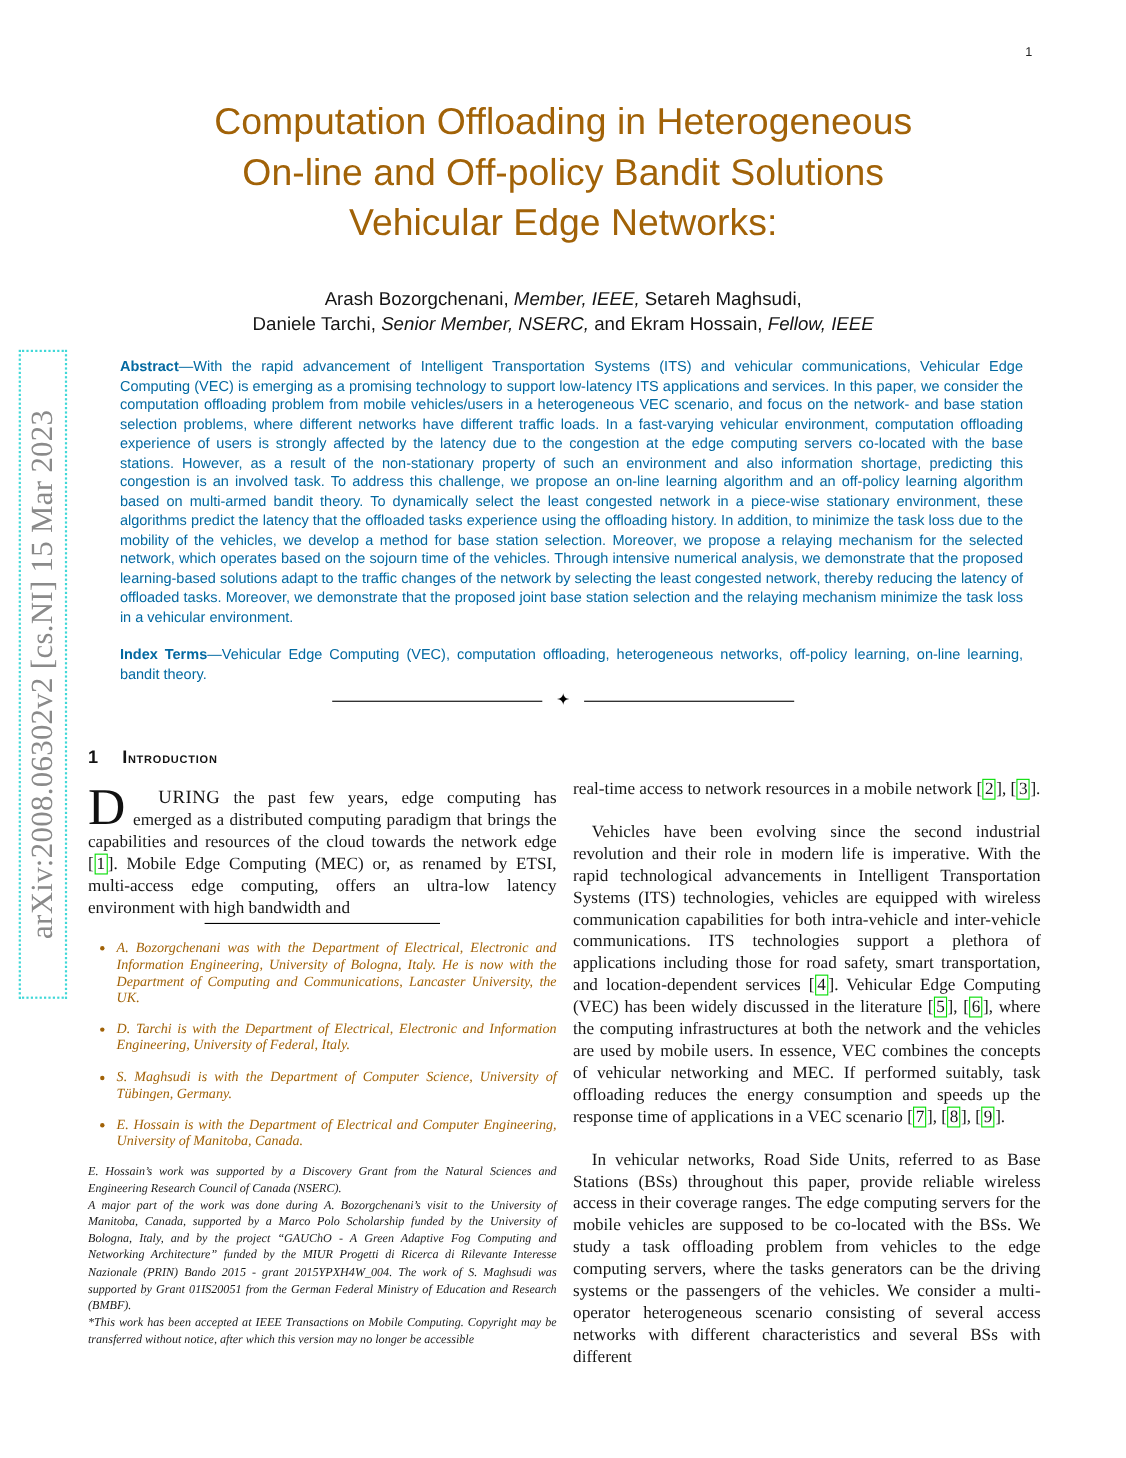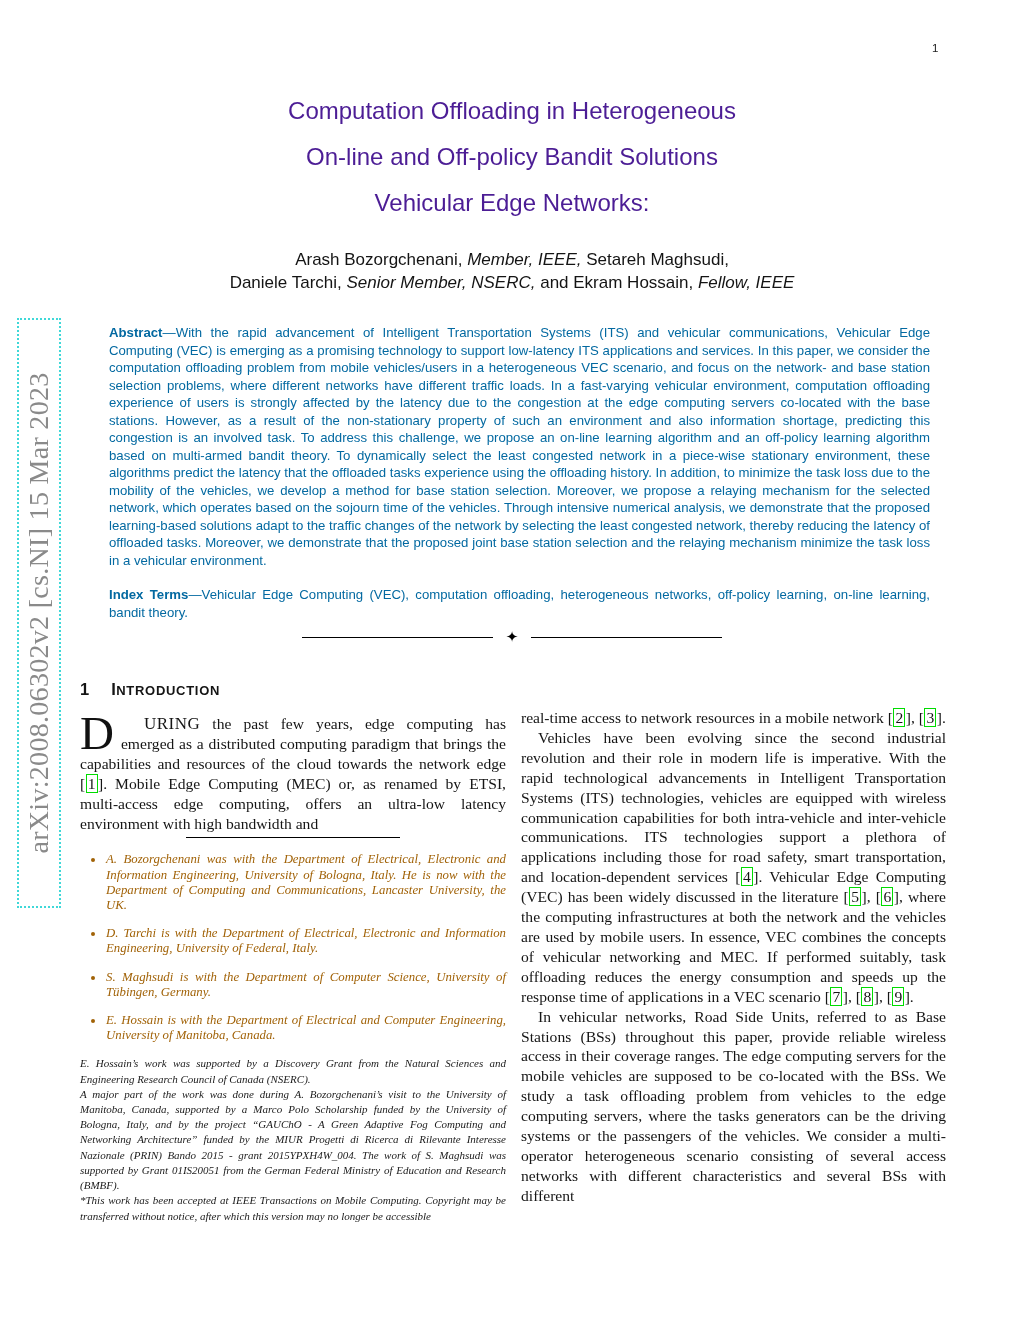--- a/index.html
+++ b/index.html
@@ -44,29 +44,29 @@
     font-family: "Liberation Serif", serif;
   }
 
   .title {
     position: absolute;
     top: 88px;
     left: 62px;
     width: 900px;
     text-align: center;
     font-family: "Liberation Sans", sans-serif;
-    font-size: 24px;
+    font-size: 34px;
     line-height: 46px;
     font-weight: 400;
-    color: #4c1d95;
+    color: #a16207;
   }
 
   .authors {
     position: absolute;
-    top: 248px;
+    top: 260px;
     left: 62px;
     width: 900px;
     text-align: center;
     font-family: "Liberation Sans", sans-serif;
     font-size: 17px;
     line-height: 23px;
     color: #141414;
   }
 
   .abstract, .index-terms {
@@ -104,30 +104,30 @@
 
   .sec-heading {
     margin: 0 0 13px 0;
     font-family: "Liberation Sans", sans-serif;
     font-weight: 600;
     color: #141414;
     line-height: 20px;
   }
   .sec-num { font-size: 16.5px; margin-right: 22px; }
   .sec-initial { font-size: 16.5px; letter-spacing: 0.5px; }
-  .sec-rest { font-size: 13px; letter-spacing: 0.7px; }
+  .sec-rest { font-size: 10px; letter-spacing: 0.7px; }
 
   .body-par {
     margin: 0;
     font-size: 15.6px;
     line-height: 19.9px;
     text-align: justify;
     color: #151515;
   }
-  .indent { text-indent: 17px; }
+  .indent { text-indent: 17px; margin-top: 19px; }
 
   .dropcap {
     float: left;
     font-size: 47px;
     line-height: 37px;
     padding: 1px 7px 0 0;
     color: #111;
   }
   .lead-caps { font-size: 17px; letter-spacing: 0.5px; margin-left: 23px; }
 

